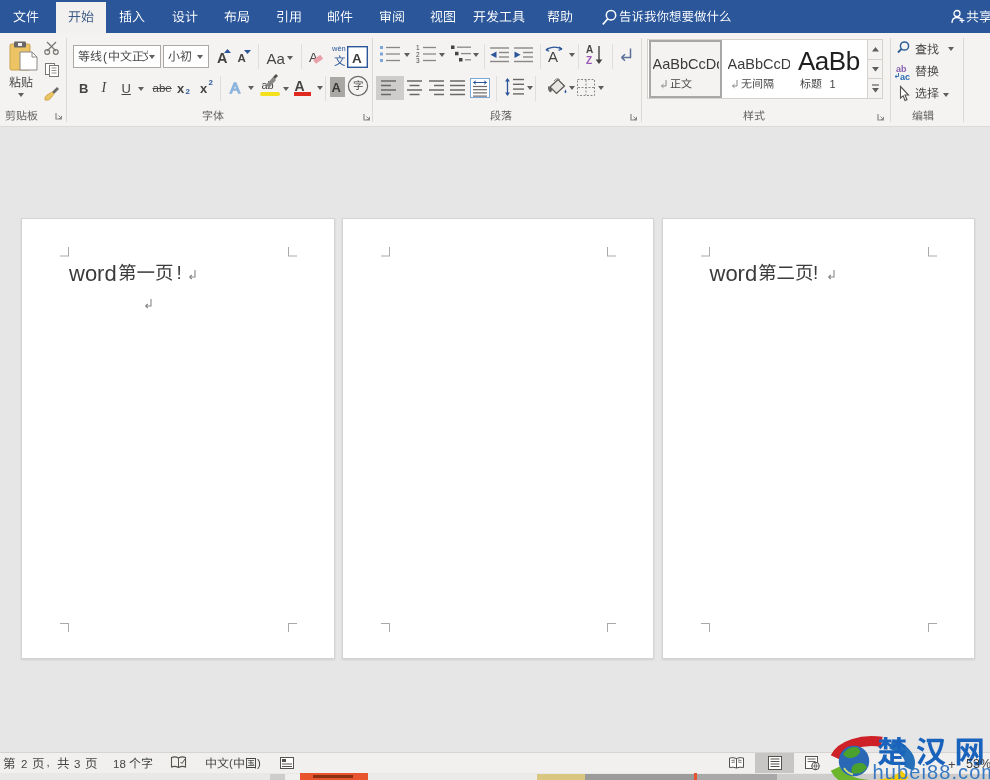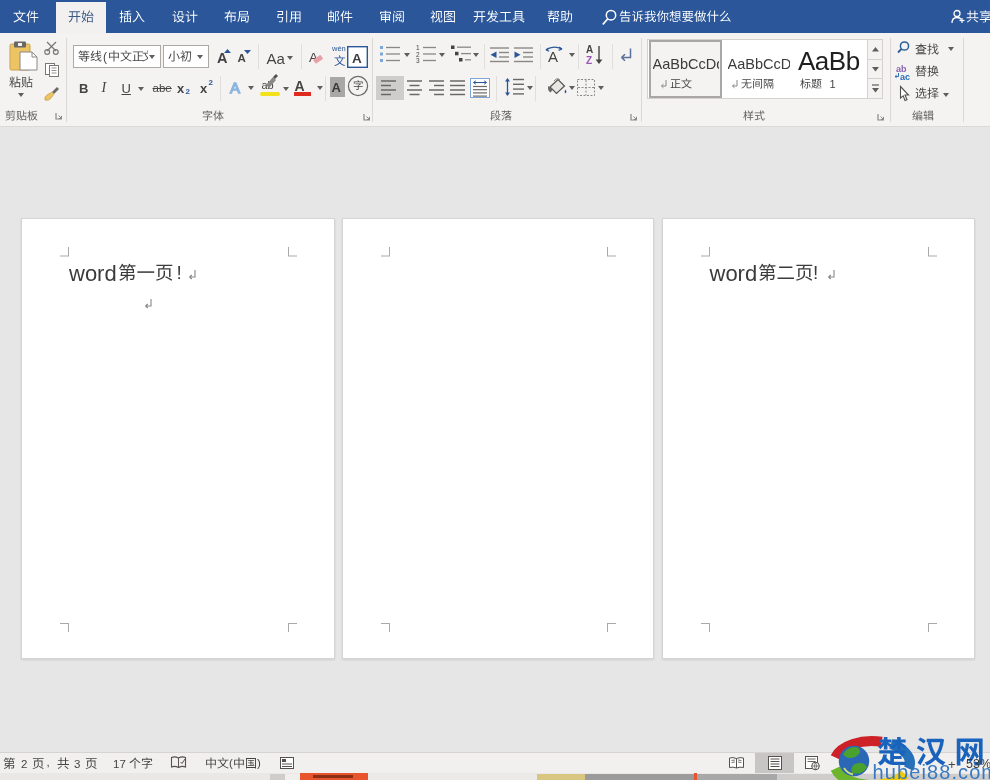--- a/index.html
+++ b/index.html
@@ -523,21 +523,21 @@
         <use href="#g64" transform="translate(0.0,11.0) scale(0.012500,-0.012500)"></use>
       </svg></div>
     <div style="position:absolute;left:46.5px;top:757px;font-family:&quot;Liberation Sans&quot;,sans-serif;font-size:11.5px;font-weight:normal;color:#444444;line-height:1;letter-spacing:0;white-space:nowrap;">,</div>
     <div style="position:absolute;left:56.5px;top:757px;line-height:0"><svg width="12" height="12" viewBox="0 0 12 12" style="overflow:visible;" fill="#444444">
         <use href="#g31" transform="translate(0.0,11.0) scale(0.012500,-0.012500)"></use>
       </svg></div>
     <div style="position:absolute;left:74px;top:758.5px;font-family:&quot;Liberation Sans&quot;,sans-serif;font-size:11.5px;font-weight:normal;color:#444444;line-height:1;letter-spacing:0;white-space:nowrap;">3</div>
     <div style="position:absolute;left:85px;top:757px;line-height:0"><svg width="12" height="12" viewBox="0 0 12 12" style="overflow:visible;" fill="#444444">
         <use href="#g64" transform="translate(0.0,11.0) scale(0.012500,-0.012500)"></use>
       </svg></div>
-    <div style="position:absolute;left:113px;top:758.5px;font-family:&quot;Liberation Sans&quot;,sans-serif;font-size:11.5px;font-weight:normal;color:#444444;line-height:1;letter-spacing:0;white-space:nowrap;">17</div>
+    <div style="position:absolute;left:113px;top:758.5px;font-family:&quot;Liberation Sans&quot;,sans-serif;font-size:11.5px;font-weight:normal;color:#444444;line-height:1;letter-spacing:0;white-space:nowrap;">18</div>
     <div style="position:absolute;left:129px;top:757px;line-height:0"><svg width="24" height="12" viewBox="0 0 24 12" style="overflow:visible;" fill="#444444">
         <use href="#g66" transform="translate(0.0,10.6) scale(0.012000,-0.012000)"></use>
         <use href="#g36" transform="translate(12.0,10.6) scale(0.012000,-0.012000)"></use>
       </svg></div>
     <div style="position:absolute;left:171px;top:756px;line-height:0;"><svg width="15" height="13" viewBox="0 0 15 13" style="overflow:visible">
         <path d="M7.5 2 Q4 0 0.5 1.5 L0.5 11 Q4 9.5 7.5 11.5 Q11 9.5 14.5 11 L14.5 1.5 Q11 0 7.5 2 Z" fill="none" stroke="#55524e" stroke-width="1.1"></path>
         <line x1="7.5" y1="2" x2="7.5" y2="11.5" stroke="#55524e" stroke-width="1"></line>
         <path d="M9.5 6 l1.5 1.5 L14 3" stroke="#55524e" stroke-width="1" fill="none"></path>
       </svg></div>
     <div style="position:absolute;left:205px;top:757px;line-height:0"><svg width="24" height="12" viewBox="0 0 24 12" style="overflow:visible;" fill="#444444">

